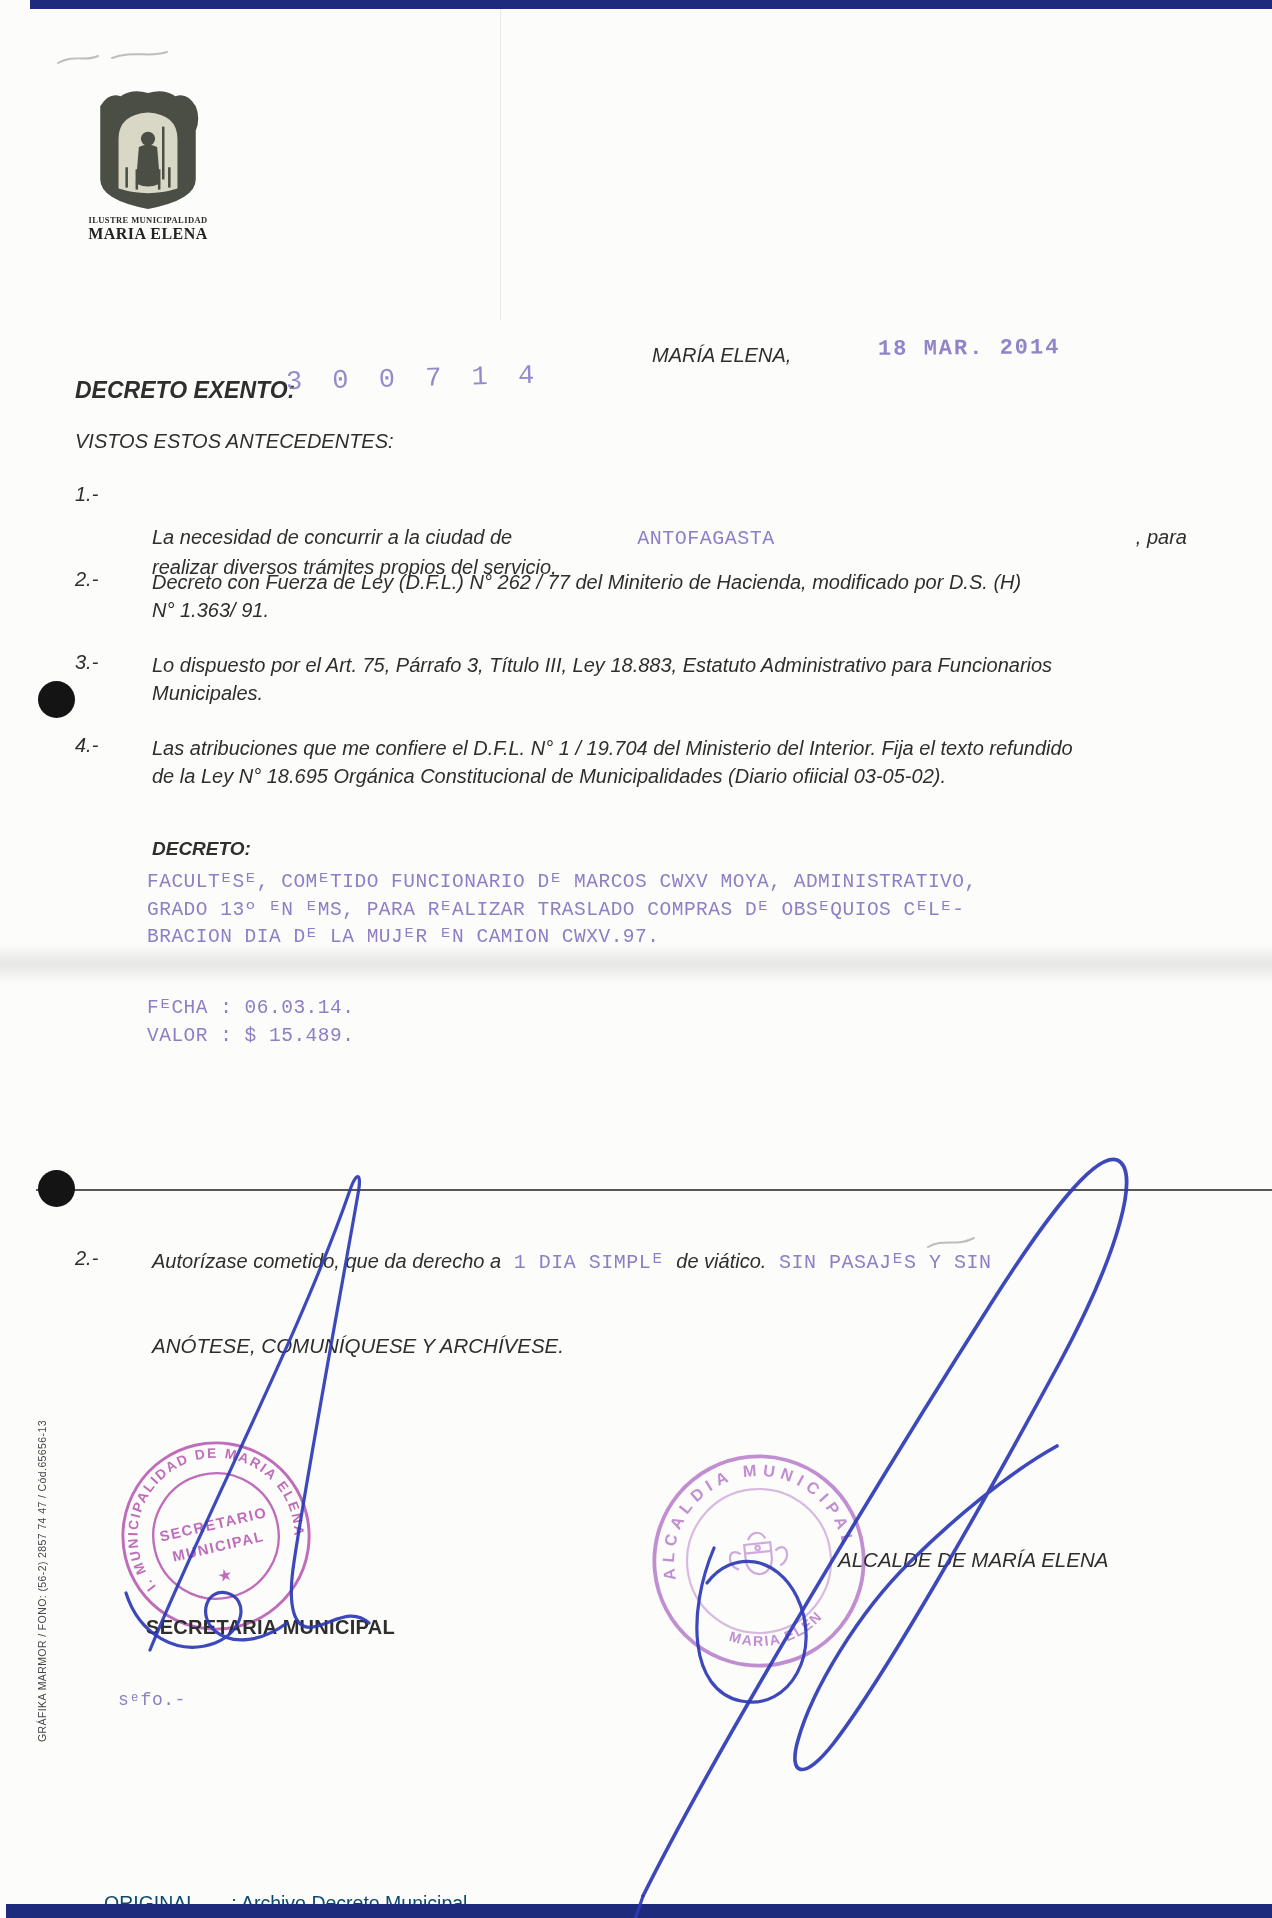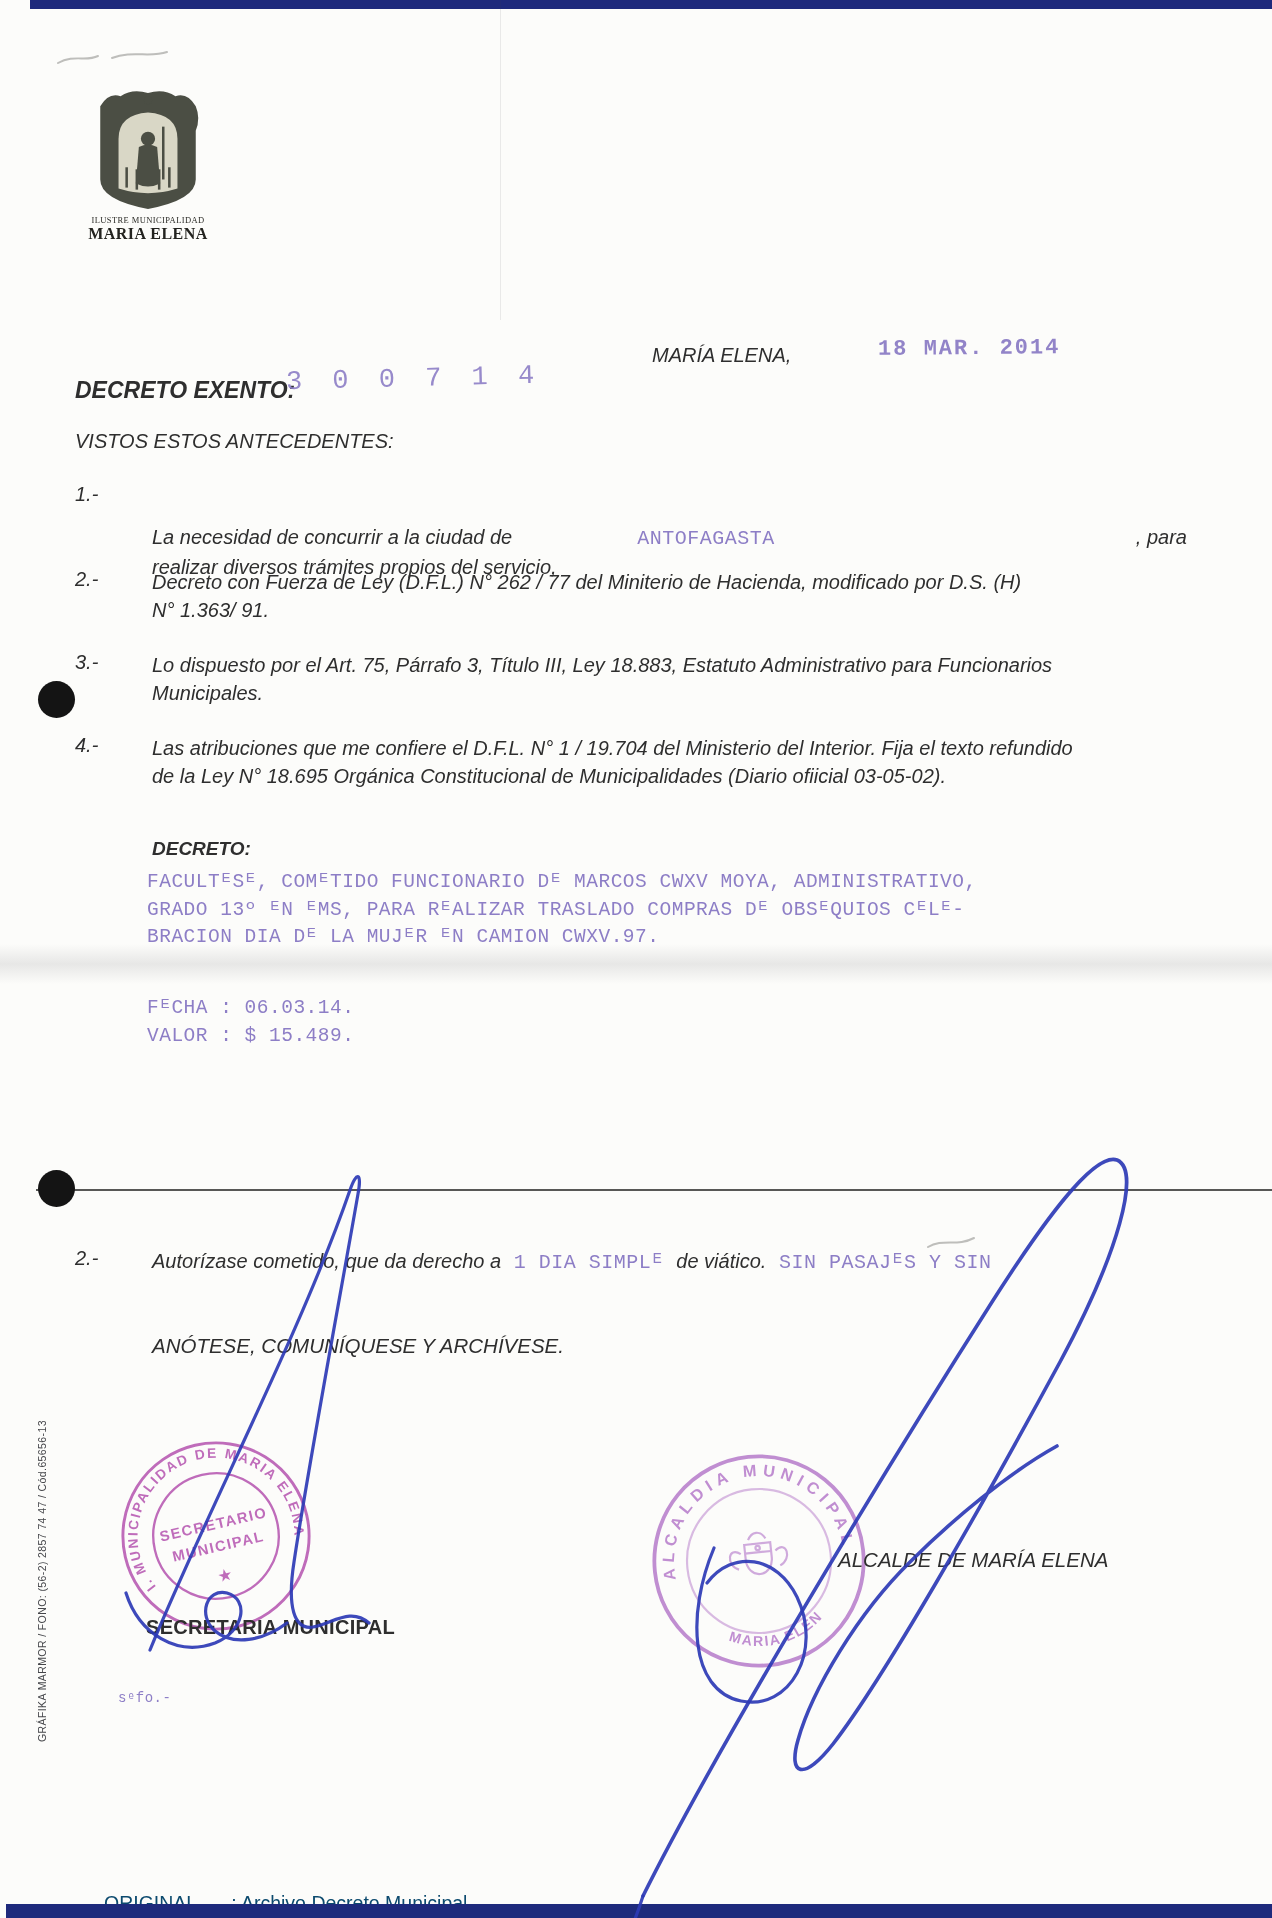--- a/index.html
+++ b/index.html
@@ -16,21 +16,21 @@
          color:var(--typewriter);letter-spacing:.5px;}
 
   .top-edge-bar{left:30px;right:0;top:0;height:9px;background:var(--edge-bar);}
   .bottom-edge-bar{left:6px;right:0;bottom:0;height:14px;background:var(--edge-bar);}
   .fold-line{left:500px;top:0;width:1px;height:320px;background:rgba(70,70,80,.10);}
   .scan-smudge{left:0;right:0;top:944px;height:40px;
     background:linear-gradient(to bottom,rgba(120,120,125,0),rgba(120,120,125,.16),rgba(120,120,125,0));}
 
   .logo{left:58px;top:86px;width:180px;text-align:center;}
   .emblem{display:block;margin:0 auto;width:112px;height:127px;}
-  .logo-subtitle{font-family:"Liberation Serif",serif;font-weight:normal;font-size:8.5px;
+  .logo-subtitle{font-family:"Liberation Serif",serif;font-weight:bold;font-size:8.5px;
     letter-spacing:.4px;margin-top:2px;color:#2b2b27;}
   .logo-name{font-family:"Liberation Serif",serif;font-weight:bold;font-size:16px;
     letter-spacing:.5px;color:#23231f;}
 
   .place-line{left:652px;top:344px;font-size:20px;font-style:italic;}
   .date-stamp{left:878px;top:336px;font-family:"Liberation Mono","DejaVu Sans Mono",monospace;
     font-weight:bold;font-size:22px;color:var(--typewriter);letter-spacing:2px;
     transform:rotate(-.5deg);opacity:.95;}
   .decree-label{left:75px;top:377px;font-size:23px;font-style:italic;font-weight:bold;}
   .decree-number{left:286px;top:364px;font-family:"Liberation Mono","DejaVu Sans Mono",monospace;
@@ -70,21 +70,21 @@
   .stampR text{fill:var(--stamp-right);}
   .arc-text{font-size:14px;letter-spacing:2px;font-weight:bold;}
   .arcR-top{font-size:15px;letter-spacing:5px;font-weight:bold;}
   .arcR-bot{font-size:13px;letter-spacing:1.5px;font-weight:bold;}
   .inner-line{font-size:15px;letter-spacing:1.5px;font-weight:bold;text-anchor:middle;}
   .star-glyph{font-size:17px;text-anchor:middle;}
   .coat{fill:none;stroke:var(--stamp-right);stroke-width:2;opacity:.75;}
 
   .secretary-title{left:146px;top:1616px;font-size:20px;font-weight:bold;letter-spacing:.3px;z-index:20;}
   .mayor-title{left:838px;top:1548px;font-size:20.5px;font-style:italic;z-index:20;}
-  .initials{left:118px;top:1690px;font-size:14px;z-index:20;}
+  .initials{left:118px;top:1690px;font-size:18px;z-index:20;}
   .side-note{left:36px;top:1742px;transform:rotate(-90deg);transform-origin:0 0;
     white-space:nowrap;font-size:10.5px;color:#45464a;letter-spacing:.4px;}
   .original-line{left:104px;top:1892px;font-size:19.5px;display:flex;gap:34px;color:#0c4a6e;}
 
   .ink-overlay{left:0;top:0;width:1272px;height:1918px;z-index:30;pointer-events:none;}
   .sig{fill:none;stroke:var(--signature);stroke-width:3.2;stroke-linecap:round;
        stroke-linejoin:round;opacity:.92;}
   .pencil{fill:none;stroke:var(--pencil);stroke-width:2;stroke-linecap:round;opacity:.55;}
 </style>
 </head>

